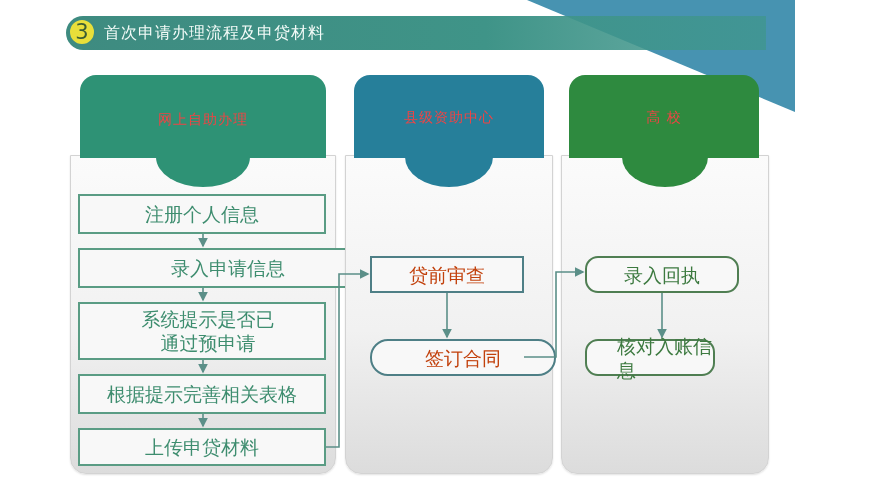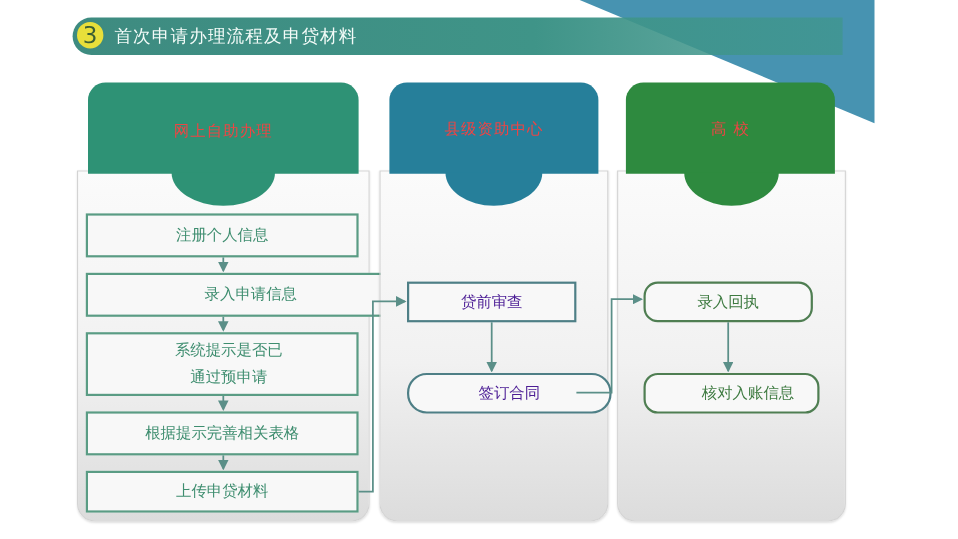--- a/index.html
+++ b/index.html
@@ -15,23 +15,23 @@
                color:#3b5e33; font-size:21px; line-height:24px; text-align:center; }
   .title-text { position:absolute; left:104px; top:20px; color:#f3fbf8; font-size:16px; line-height:26px;
                 letter-spacing:1px; }
   .col { position:absolute; }
   .col .panel { position:absolute; background:linear-gradient(180deg,#fbfbfb 0%,#f1f1f1 55%,#dcdcdc 100%);
                 border:1px solid #d3d3d3; border-radius:0 0 16px 16px; box-shadow:0 1px 2px rgba(0,0,0,0.12); }
   .col .header { position:absolute; border-radius:16px 16px 0 0; }
   .col .tab { position:absolute; border-radius:0 0 50% 50% / 0 0 100% 100%; }
   .col .head-label { position:absolute; color:#ef4444; font-size:14px; text-align:center; letter-spacing:1px; }
   .step { position:absolute; box-sizing:border-box; border:2px solid #5a9c84; background:#f8f8f8;
-          color:#3e8d6f; font-size:14px; text-align:left; display:flex; align-items:center; justify-content:center;
+          color:#3e8d6f; font-size:19px; text-align:left; display:flex; align-items:center; justify-content:center;
           line-height:24px; }
-  .step.blue { border-color:#4e7f86; color:#4c1d95; }
+  .step.blue { border-color:#4e7f86; color:#c2410c; }
   .step.green { border-color:#4f7e52; color:#3d7a40;border-radius:13px; }
   svg.conn { position:absolute; left:0; top:0; pointer-events:none; }
 </style>
 </head>
 <body>
 
 <div class="canvas">
 
   <svg class="bg-tri" width="871" height="490">
     <polygon points="527,0 795,0 795,112" fill="#4793b1"></polygon>
@@ -81,21 +81,21 @@
 
   <div class="col">
     <div class="panel" style="left:561px;top:155px;width:206px;height:317px;"></div>
     <div class="header" style="left:569px;top:75px;width:190px;height:83px;background:#2e8a3f;"></div>
     <div class="tab" style="left:622px;top:157px;width:86px;height:30px;background:#2e8a3f;"></div>
     <div class="head-label" style="left:569px;top:109px;width:190px;">高 校</div>
 
     <div class="step green" style="left:585px;top:256px;width:154px;height:37px;">
       <span>录入回执</span>
     </div>
-    <div class="step green" style="left:585px;top:339px;width:160px;height:37px;padding-left:30px;">
+    <div class="step green" style="left:585px;top:339px;width:130px;height:37px;padding-left:30px;">
       <span>核对入账信息</span>
     </div>
   </div>
 
   <svg class="conn" width="871" height="490">
     <defs>
       <marker id="ah" markerWidth="6" markerHeight="6" refX="5" refY="3" orient="auto">
         <path d="M0,0 L6,3 L0,6 z" fill="#5b8f88"></path>
       </marker>
     </defs>

